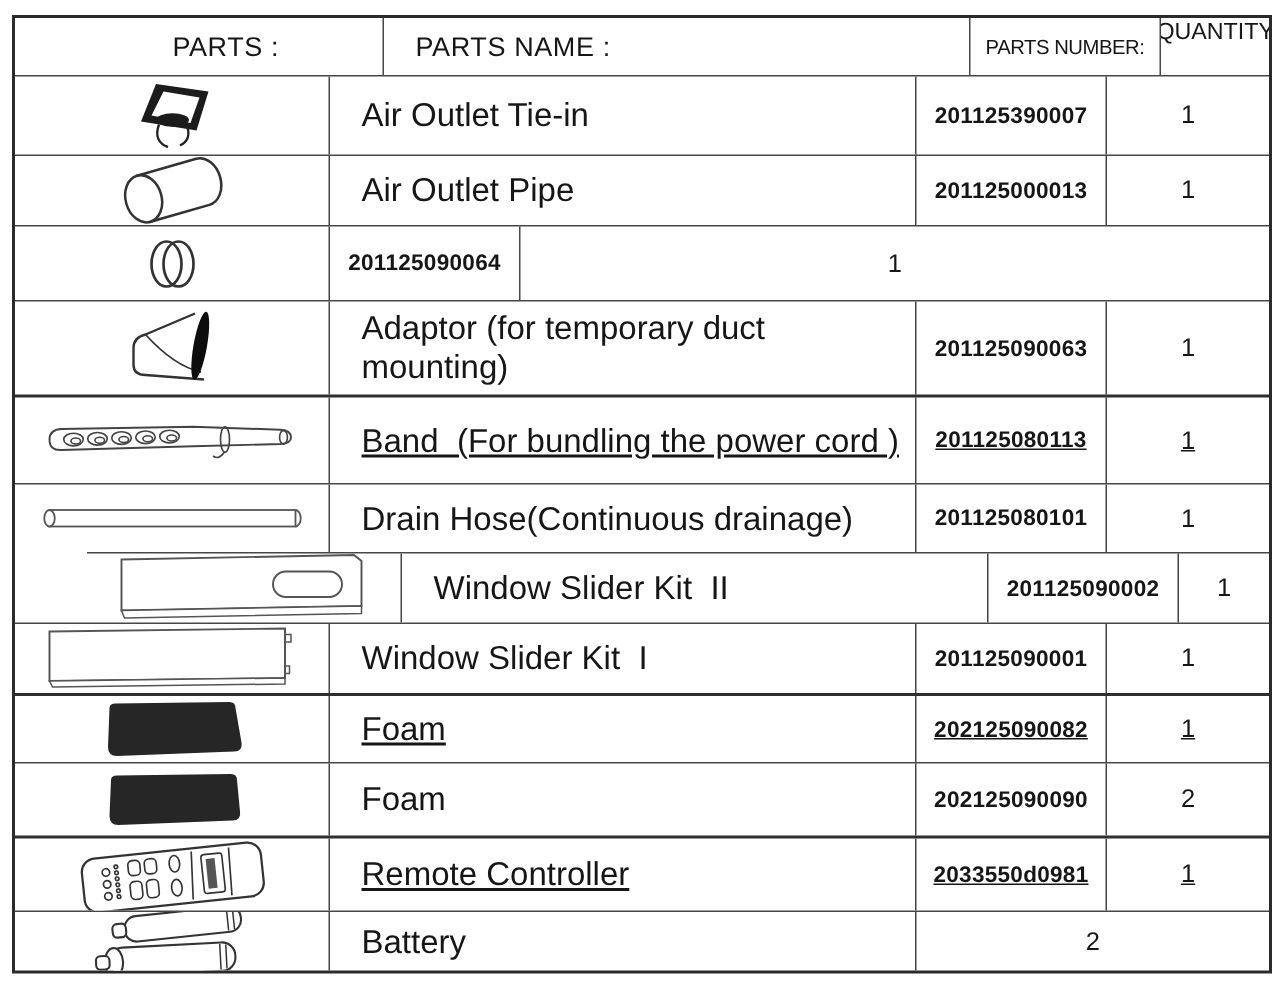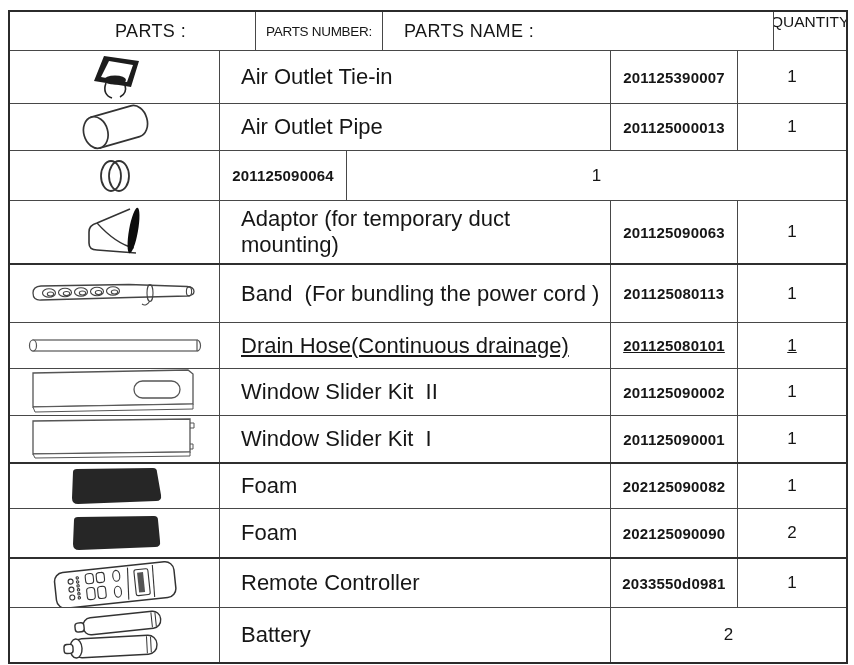--- a/index.html
+++ b/index.html
@@ -9,21 +9,21 @@
     position:relative;overflow:hidden;
   }
   .parts-table{
     position:absolute;left:8px;top:10px;width:836px;
     border:2px solid #2b2b2b;background:#fff;
   }
   .row{
     display:flex;box-sizing:border-box;border-top:1px solid #474747;
   }
   .row:first-child{border-top:none;}
-  .row.thick{border-top:2px solid #2f2f2f;}
+  .row.thick{border-top:2px solid #2f2f2f;text-decoration:underline;}
   .cell{
     box-sizing:border-box;border-left:1px solid #474747;
     display:flex;align-items:center;overflow:hidden;
   }
   .cell:first-child{border-left:none;}
   .c1{width:209px;justify-content:center;}
   .c2{width:391px;padding-left:21px;}
   .c3{width:127px;justify-content:center;}
   .c4{flex:1;justify-content:center;}
   
@@ -35,43 +35,43 @@
   .part-name{font-size:22px;white-space:pre-wrap;}
   .part-number{font-size:15px;font-weight:bold;letter-spacing:.2px;}
   .qty{font-size:17px;}
   
   .row:nth-child(1){height:38px;margin-left:36px;}
   .row:nth-child(2){height:53px;}
   .row:nth-child(3){height:47px;}
   .row:nth-child(4){height:50px;}
   .row:nth-child(5){height:63px;}
   .row:nth-child(6){height:59px;}
-  .row:nth-child(7){height:46px;text-decoration:underline;}
-  .row:nth-child(8){height:47px;}
+  .row:nth-child(7){height:46px;}
+  .row:nth-child(8){height:47px;margin-left:48px;}
   .row:nth-child(9){height:47px;}
   .row:nth-child(10){height:46px;}
   .row:nth-child(11){height:49px;}
   .row:nth-child(12){height:50px;}
-  .row:nth-child(13){height:55px;}
+  .row:nth-child(13){height:40px;}
   svg{display:block;}
 </style>
 </head>
 <body>
 
 <div class="parts-table">
 
   <div class="row hdr">
     <div class="cell c1">
       <span>PARTS :</span>
     </div>
+    <div class="cell c2">
+      <span>PARTS NAME :</span>
+    </div>
     <div class="cell c3">
       <span>PARTS NUMBER:</span>
-    </div>
-    <div class="cell c2">
-      <span>PARTS NAME :</span>
     </div>
     <div class="cell c4">
       <span>QUANTITY :</span>
     </div>
   </div>
 
   <div class="row">
     <div class="cell c1">
       <svg width="60" height="48" viewBox="0 0 60 48">
         <path fill-rule="evenodd" d="M19,3 L54,8 L46,34 L9,28 Z M24,8 L48,12 L42,29 L16,24 Z" fill="#1c1c1c"></path>

